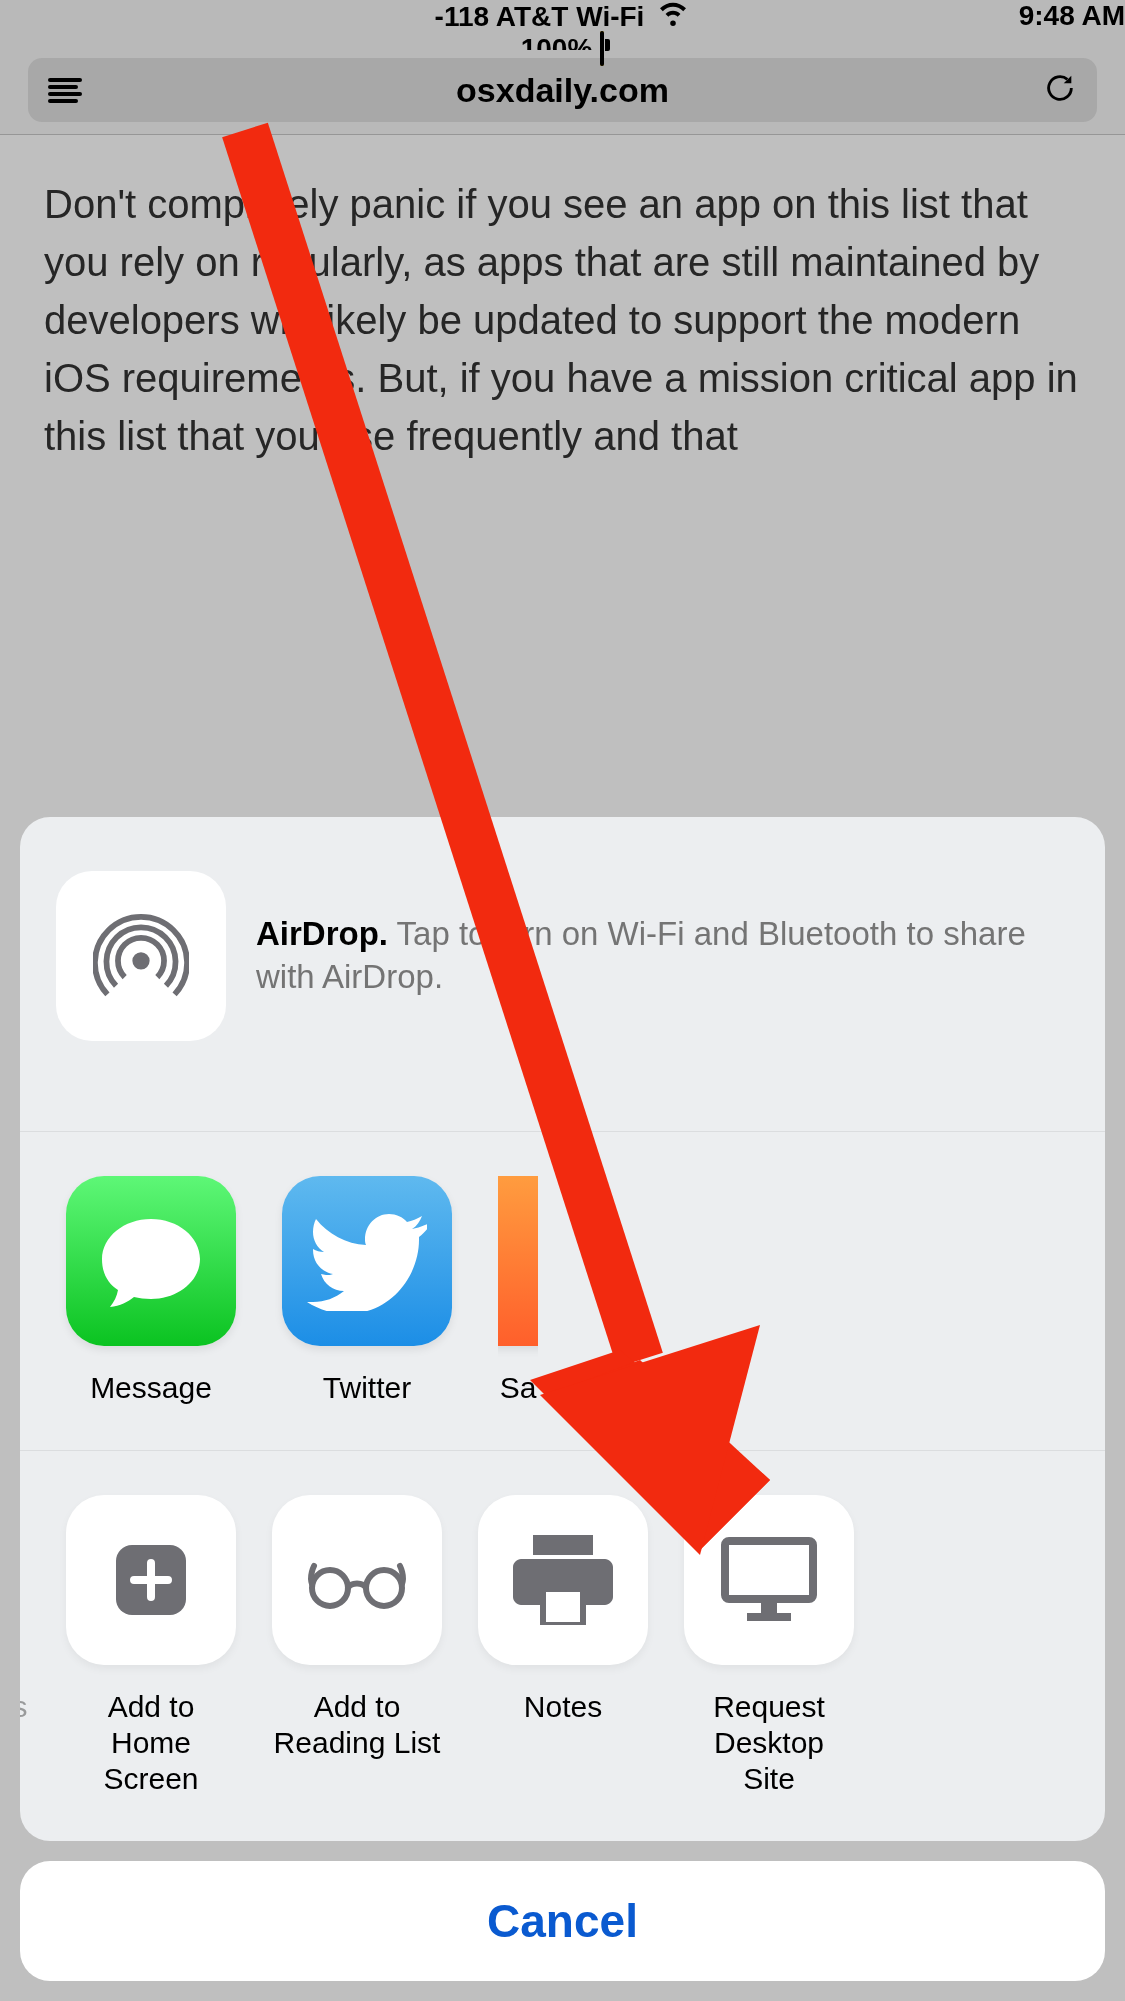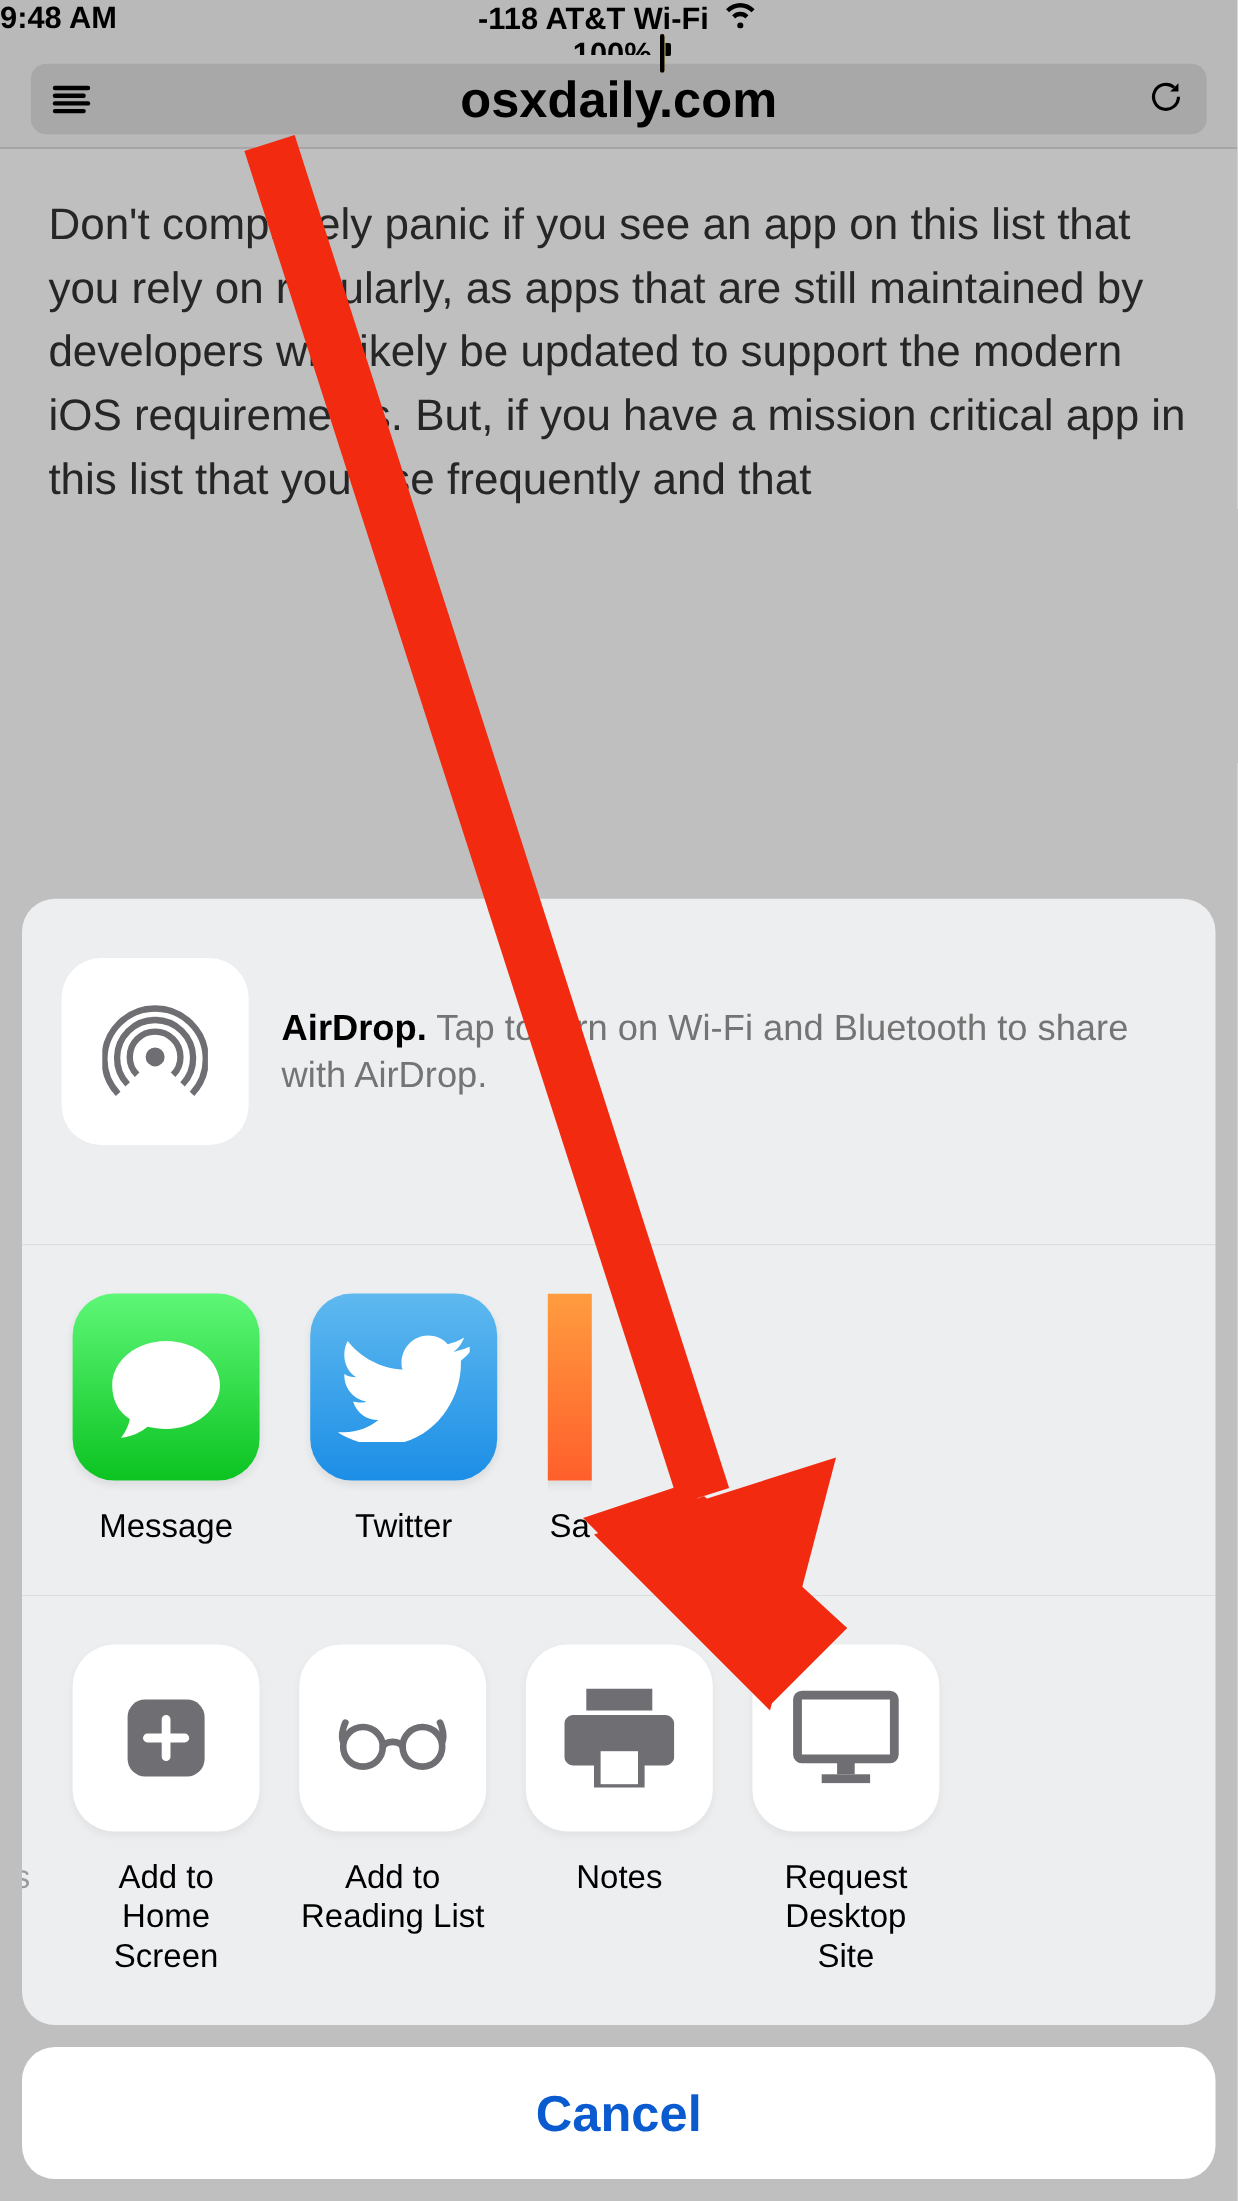--- a/index.html
+++ b/index.html
@@ -19,21 +19,21 @@
 
   .statusbar {
     height: 50px;
     display: flex; align-items: center; justify-content: space-between;
     padding: 0 16px;
     font-size: 28px; font-weight: 600; color: #000;
     background: #f7f7f7;
     flex-direction: column;
   }
   .statusbar .left { display: flex; align-items: center; gap: 12px; }
-  .statusbar .center { position: absolute; left: 0; right: 0; text-align: left; font-weight: 700; pointer-events:none;}
+  .statusbar .center { position: absolute; left: 0; right: 0; text-align: right; font-weight: 700; pointer-events:none;}
   .statusbar .right { display: flex; align-items: center; gap: 8px; }
   .wifi-icon svg { width: 34px; height: 26px; }
   .battery-body {
     width: 52px; height: 24px; border: 2.5px solid #000; border-radius: 5px;
     position: relative; background: #ffcc00;
   }
   .battery-tip {
     position: absolute; right: -8px; top: 6px; width: 5px; height: 12px;
     background: #000; border-radius: 0 2px 2px 0;
   }
@@ -45,21 +45,21 @@
     background: #f7f7f7;
     border-bottom: 1px solid #c8c8c8;
   }
   .addrfield {
     flex: 1; height: 64px;
     background: rgba(0,0,0,0.09);
     border-radius: 14px;
     display: flex; align-items: center; justify-content: center;
     position: relative;
   }
-  .addrfield .domain { font-size: 46px; font-weight: 700; color: #000; }
+  .addrfield .domain { font-size: 34px; font-weight: 700; color: #000; }
   .reader-icon { position: absolute; left: 20px; display:flex; flex-direction:column; gap:3px;}
   .reader-icon span { display:block; width:34px; height:4px; background:#000; border-radius:2px;}
   .reload-icon { position: absolute; right: 20px; }
   .reload-icon svg { width: 34px; height: 34px; }
 
   .content {
     padding: 40px 44px;
     font-size: 40px; line-height: 1.45; color: #333;
   }
   .content-tail {

